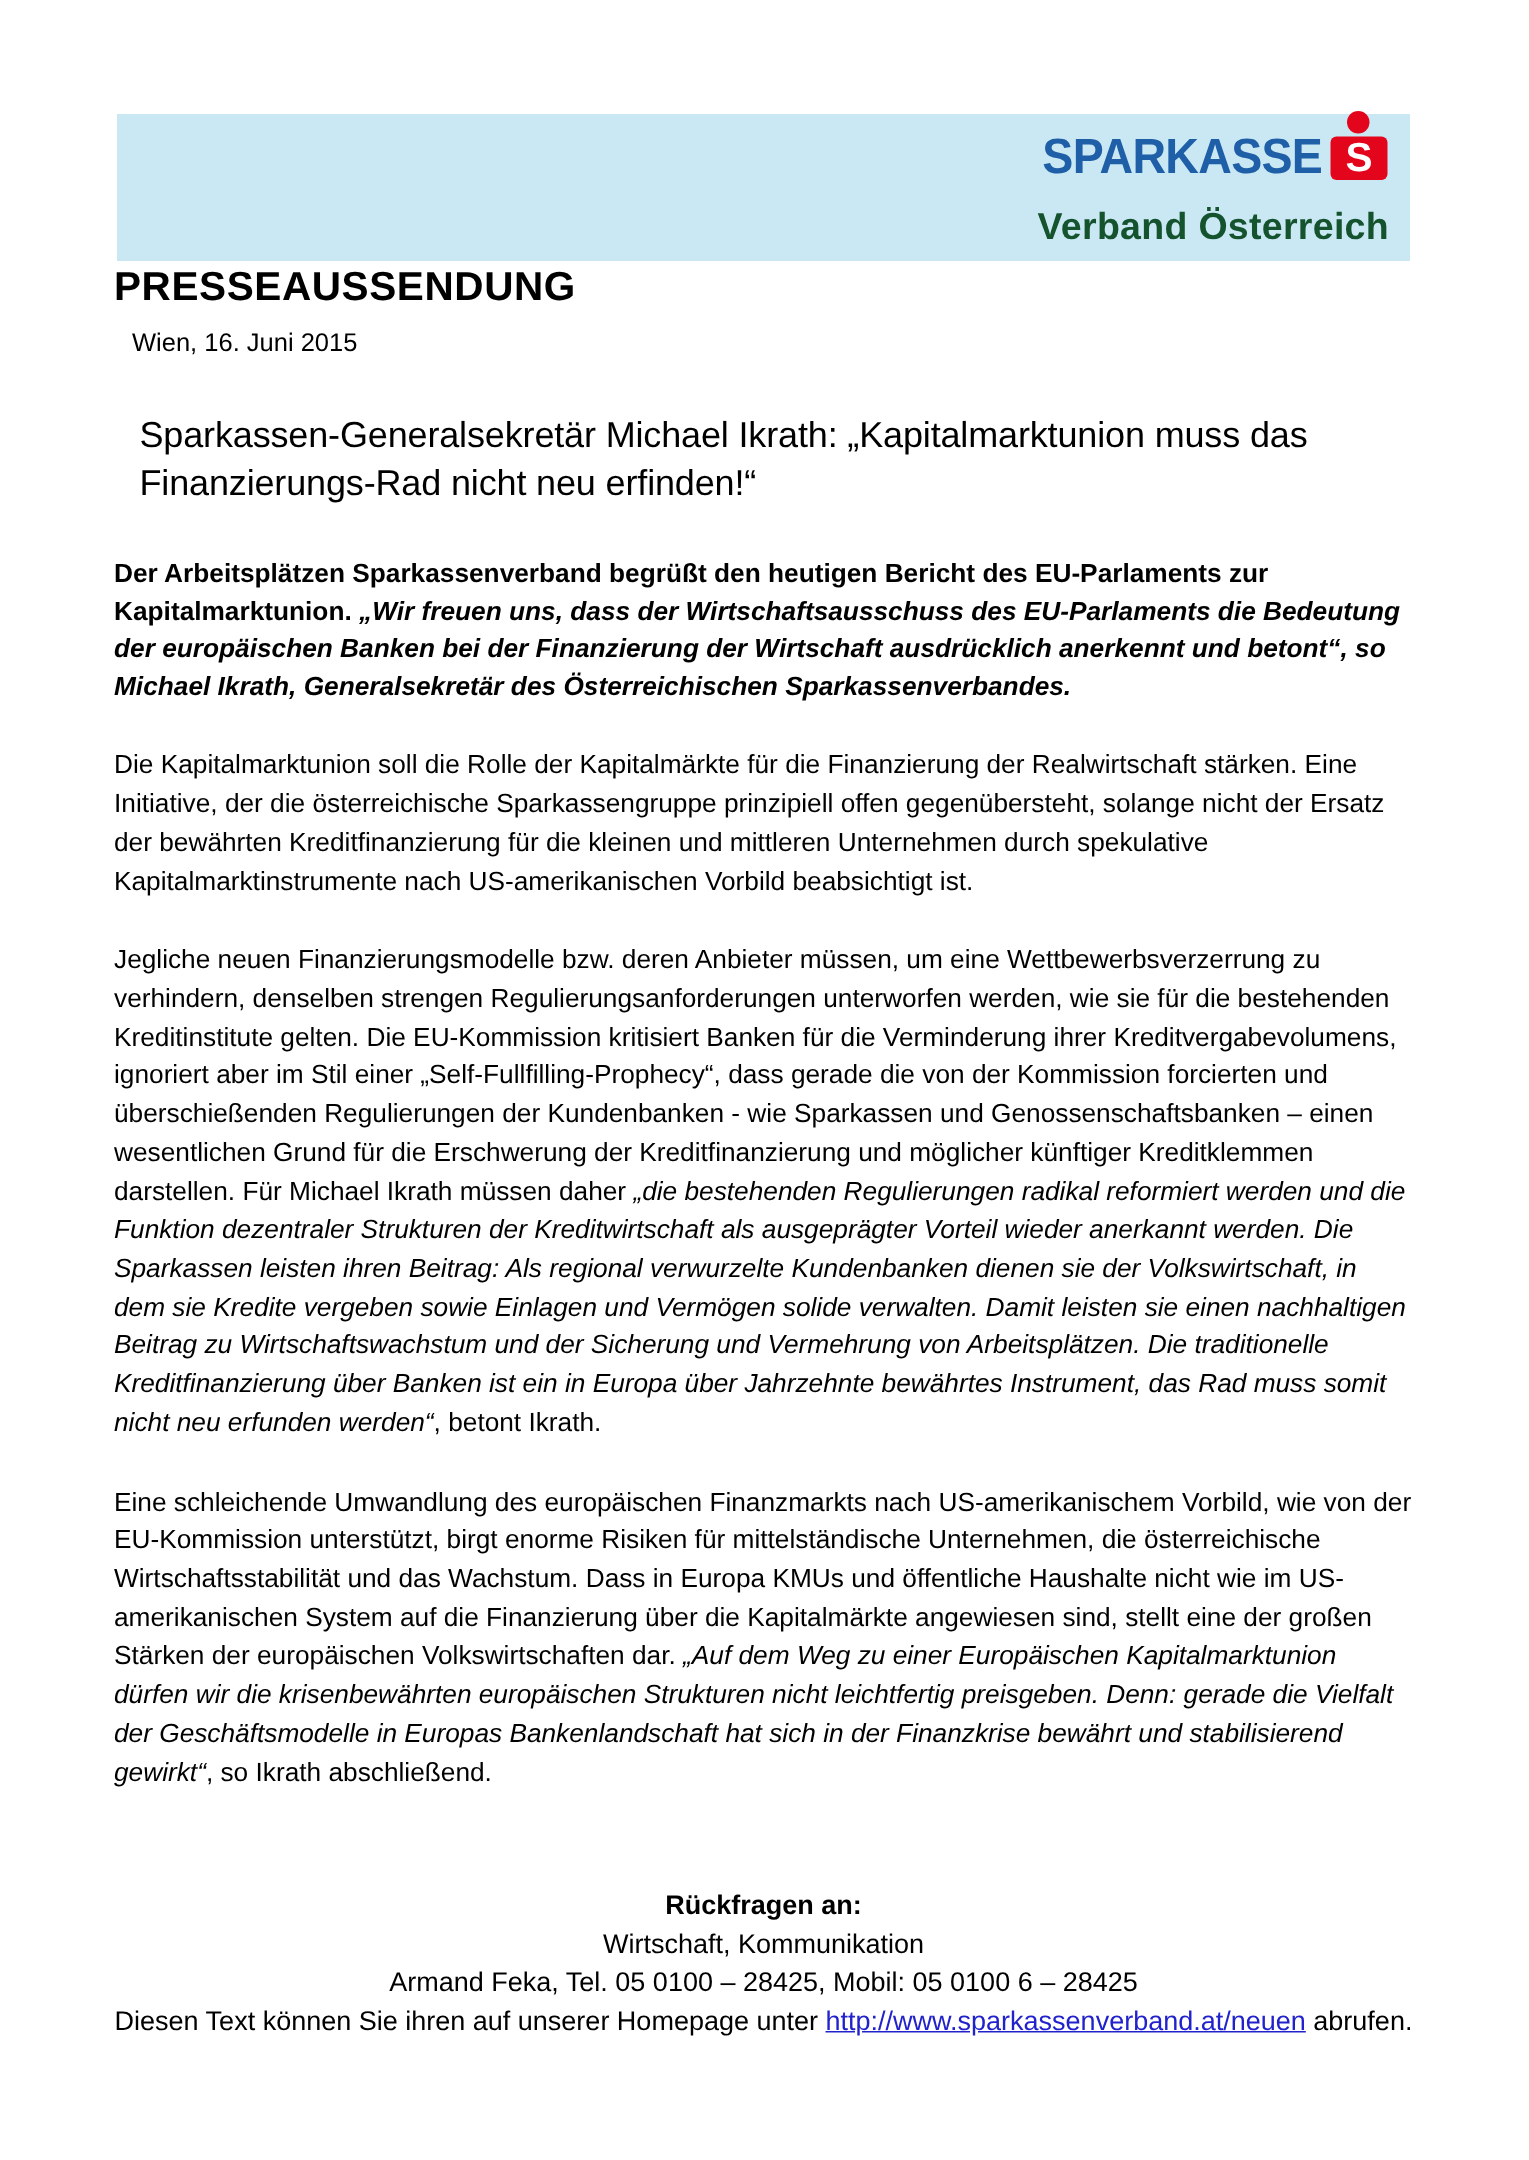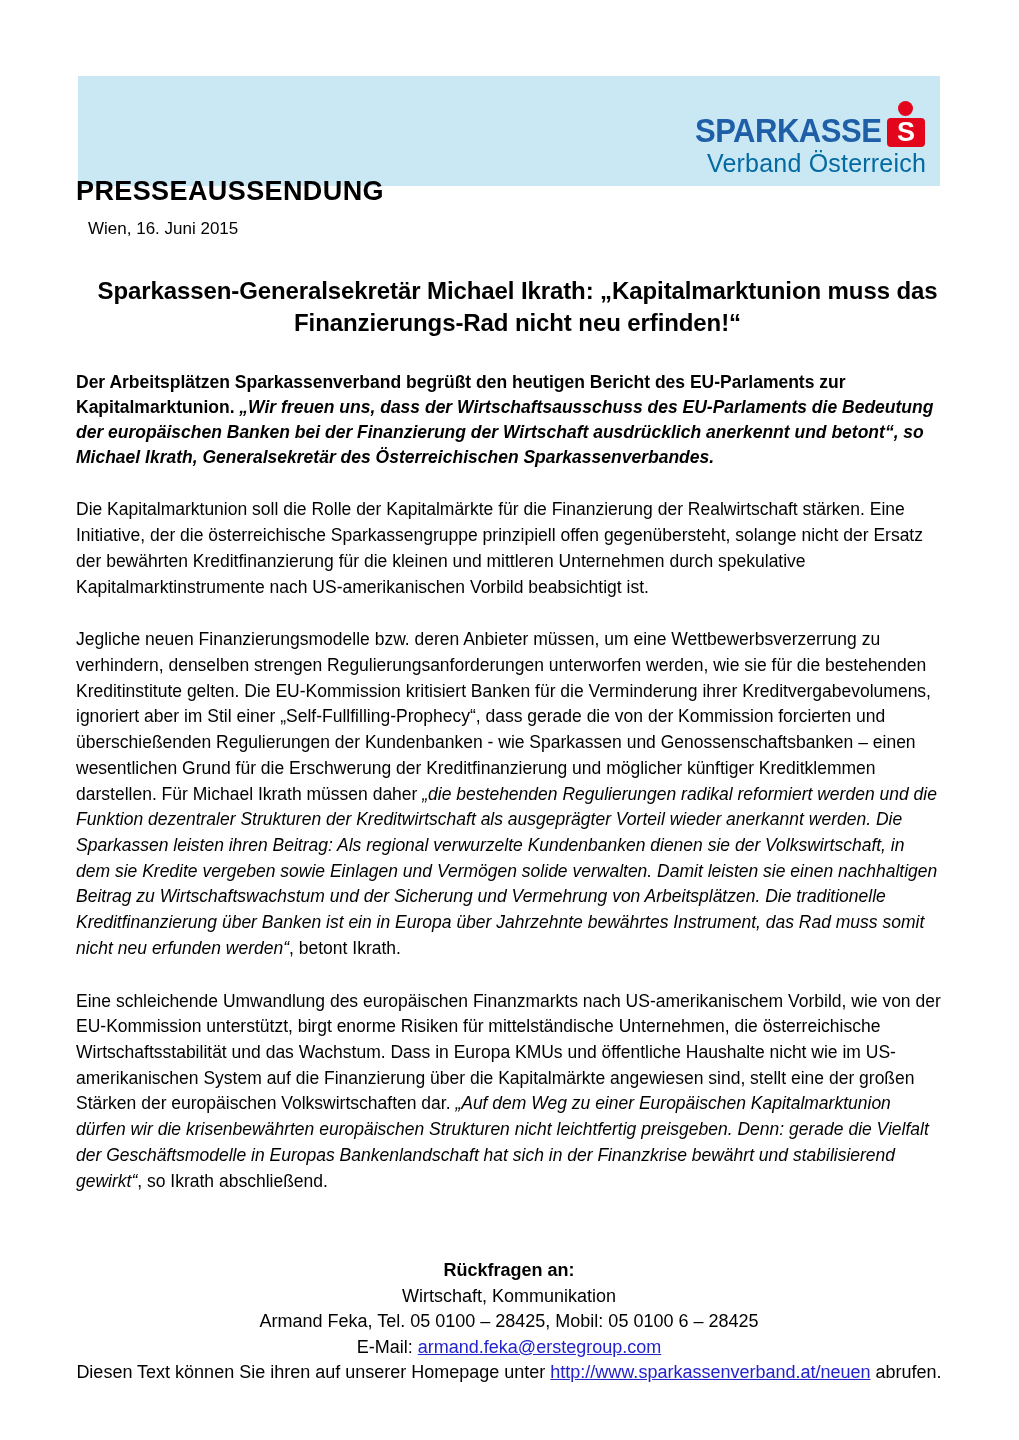--- a/index.html
+++ b/index.html
@@ -23,21 +23,21 @@
     height: 1440px;
     background: #ffffff;
   }
 
   
   .header-band {
     position: absolute;
     left: 78px;
     top: 76px;
     width: 862px;
-    height: 110px;
+    height: 98px;
     background: #c9e8f4;
     box-sizing: border-box;
   }
 
   .logo-block {
     position: absolute;
     right: 14px;
     bottom: 10px;
     text-align: right;
     line-height: 1;
@@ -96,26 +96,27 @@
     align-items: center;
     justify-content: center;
     color: #ffffff;
     font-family: "Liberation Sans", sans-serif;
     font-weight: bold;
     font-size: 27px;
     line-height: 1;
   }
 
   .logo-subline {
-    margin-top: 5px;
+    margin-top: 20px;
     font-family: "Liberation Sans", sans-serif;
     font-size: 25px;
-    color: #0369a1;
+    color: #14532d;
     letter-spacing: 0.2px;
     line-height: 1;
+    font-weight: bold;
   }
 
   
   .content {
     position: absolute;
     left: 76px;
     top: 176px;
     width: 866px;
   }
 
@@ -128,25 +129,24 @@
   }
 
   .presse-date {
     font-size: 17px;
     line-height: 1.3;
     margin: 12px;
   }
 
   .headline {
     font-size: 24px;
-    font-weight: bold;
+    font-weight: normal;
     line-height: 1.34;
     margin: 35px 0 0 17px;
     letter-spacing: -0.1px;
-    text-align: center;
   }
 
   .lead {
     font-size: 17.5px;
     font-weight: bold;
     line-height: 1.44;
     margin: 30px 0 0 0;
     text-align: left;
   }
   .lead i { font-style: italic; }
@@ -221,20 +221,17 @@
       <span>Eine schleichende Umwandlung des europäischen Finanzmarkts nach US-amerikanischem Vorbild, wie von der EU-Kommission unterstützt, birgt enorme Risiken für mittelständische Unternehmen, die österreichische Wirtschaftsstabilität und das Wachstum. Dass in Europa KMUs und öffentliche Haushalte nicht wie im US-amerikanischen System auf die Finanzierung über die Kapitalmärkte angewiesen sind, stellt eine der großen Stärken der europäischen Volkswirtschaften dar. </span><i>„Auf dem Weg zu einer Europäischen Kapitalmarktunion dürfen wir die krisenbewährten europäischen Strukturen nicht leichtfertig preisgeben. Denn: gerade die Vielfalt der Geschäftsmodelle in Europas Bankenlandschaft hat sich in der Finanzkrise bewährt und stabilisierend gewirkt“</i><span>, so Ikrath abschließend.</span>
     </p>
 
   </div>
 
   <div class="footer">
     <div class="f-strong">Rückfragen an:</div>
     <div>Wirtschaft, Kommunikation</div>
     <div>Armand Feka, Tel. 05 0100 – 28425, Mobil: 05 0100  6 – 28425</div>
     <div>
-      <span>E-Mail: </span><a href="#" class="linkish">armand.feka@erstegroup.com</a>
-    </div>
-    <div>
       <span>Diesen Text können Sie ihren auf unserer Homepage unter </span><a href="#" class="linkish">http://www.sparkassenverband.at/neuen</a><span> abrufen.</span>
     </div>
   </div>
 
 </div>
 
 </body></html>

